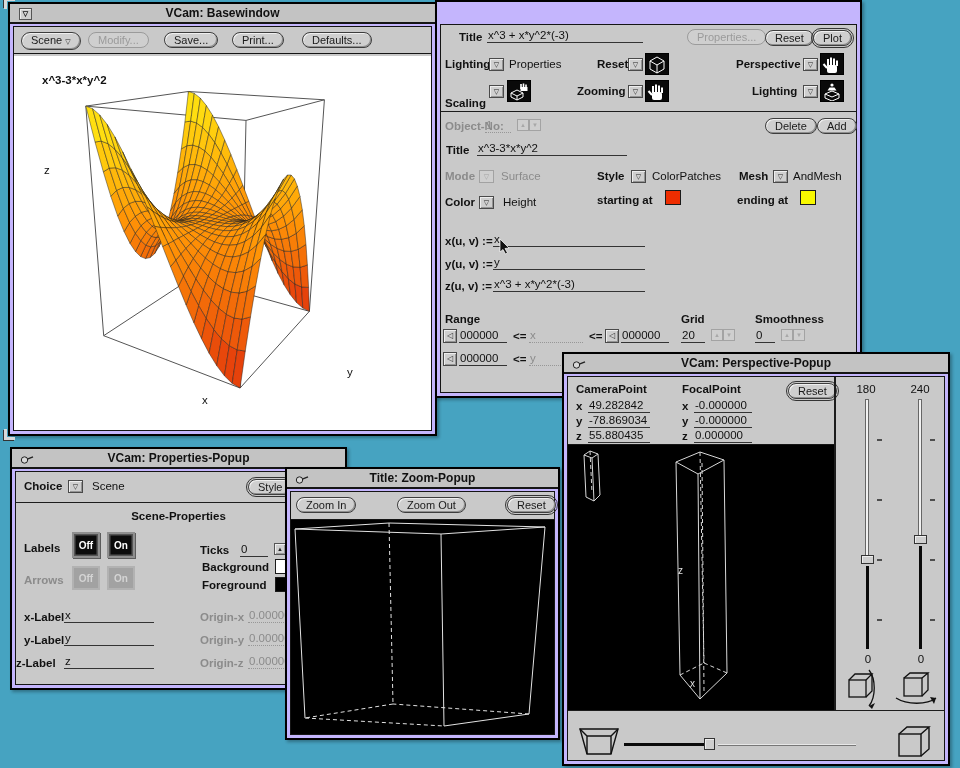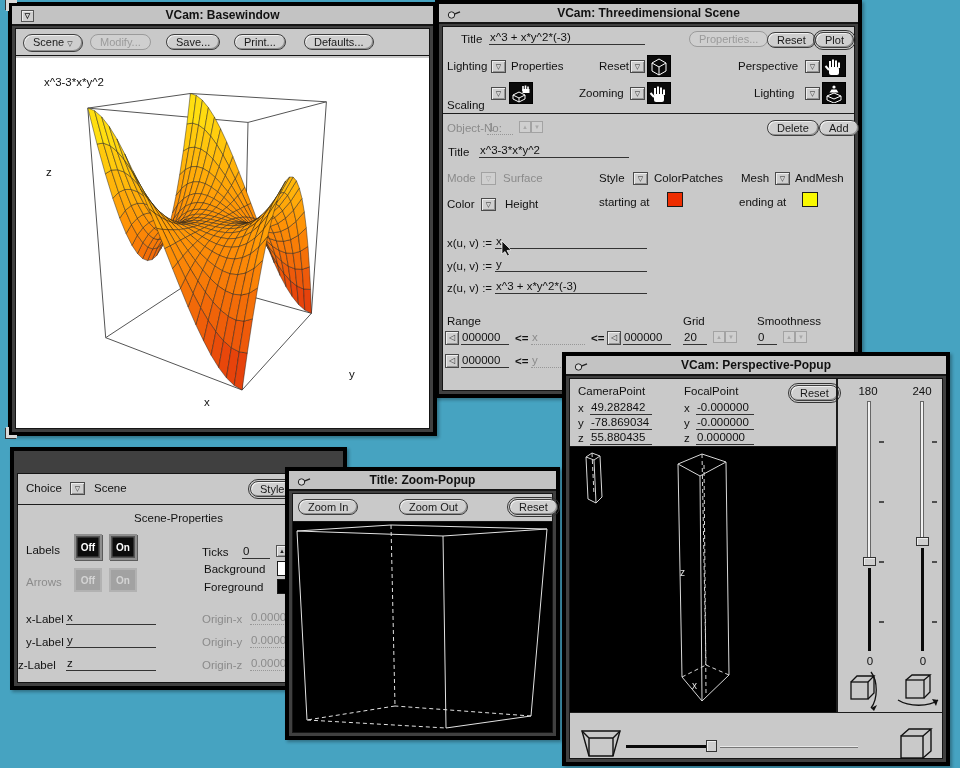--- a/index.html
+++ b/index.html
@@ -1,22 +1,22 @@
 <!DOCTYPE html>
 <html><head>
 <meta charset="utf-8">
 <style>
 *{margin:0;padding:0;box-sizing:border-box}
 html,body{width:960px;height:768px;overflow:hidden}
 body{font-family:"Liberation Sans",sans-serif;position:relative;background:#46a3c1}
-.win{position:absolute;background:#404040;border:4px solid #000000;box-shadow:2px 2px 3px rgba(0,0,0,.3)}
+.win{position:absolute;background:#c4b5fd;border:2px solid #000000;box-shadow:2px 2px 3px rgba(0,0,0,.3)}
 .tbar{position:absolute;left:0;right:0;top:0;height:20px;background:#c3c3c3;border-bottom:2px solid #151515;text-align:center;font-size:12px;font-weight:bold;line-height:18px;color:#111}
 .pane{position:absolute;left:3px;right:3px;bottom:3px;top:22px;border:1.5px solid #151515;background:#c9c9c9}
 .abs{position:absolute}
-.lbl{position:absolute;font-size:11.5px;font-weight:normal;color:#111;white-space:nowrap}
+.lbl{position:absolute;font-size:11.5px;font-weight:bold;color:#111;white-space:nowrap}
 .val{position:absolute;font-size:11.5px;color:#111;white-space:nowrap}
 .dis{color:#8b8b8b !important}
 .fld{border-bottom:1px solid #333;padding:0 3px 1px 1px;min-height:13px}
 .fld.dot{border-bottom:1px dotted #979797}
 .pill{position:absolute;font-size:11px;color:#1a1a1a;background:#cfcfcf;border:1px solid #3d3d3d;border-radius:9px;padding:1px 9px;line-height:12px;white-space:nowrap;box-shadow:inset 1px 1px 0 #efefef,inset -1px -1px 0 #8f8f8f;text-align:center}
 .pill.ring{outline:1.5px solid #333;outline-offset:1.5px}
 .pill.offb{color:#9b9b9b;border-color:#9b9b9b;box-shadow:none}
 .mbox{position:absolute;width:15px;height:13px;background:#cfcfcf;border:1px solid #4a4a4a;box-shadow:inset 1px 1px 0 #eee,inset -1px -1px 0 #949494;font-size:7px;line-height:11px;text-align:center;color:#222}
 .mbox.offb{color:#a2a2a2;border-color:#a2a2a2;box-shadow:none}
 .sp{display:inline-block;width:12px;height:12px;background:#cfcfcf;border:1px solid #555;box-shadow:inset 1px 1px 0 #eee,inset -1px -1px 0 #999;font-size:6px;line-height:11px;text-align:center;color:#222;vertical-align:top}
@@ -457,27 +457,20 @@
         </svg>
       <span class="lbl" style="left:28px;top:18px">x^3-3*x*y^2</span>
       <span class="val" style="left:30px;top:108px">z</span>
       <span class="val" style="left:188px;top:338px">x</span>
       <span class="val" style="left:333px;top:310px">y</span>
     </div>
   </div>
 </div>
 
 <div class="win" style="left:435px;top:0;width:427px;height:398px;z-index:2">
-  <div class="tbar">
-    <svg class="pinbtn" viewBox="0 0 15 14">
-        <circle cx="4.5" cy="8" r="3.2" fill="#d8d8d8" stroke="#222"></circle>
-        <path d="M7.3 7.2 L13 4.8" stroke="#222" stroke-width="1.4" fill="none"></path>
-      </svg>
-    <span>VCam: Threedimensional Scene</span>
-  </div>
   <div class="pane">
 
     <span class="lbl" style="left:18px;top:6px">Title</span>
     <span class="val fld" style="left:46px;top:4px;width:156px">x^3 + x*y^2*(-3)</span>
     <span class="pill offb" style="left:246px;top:4px">Properties...</span>
     <span class="pill" style="left:324px;top:5px">Reset</span>
     <span class="pill ring" style="left:372px;top:5px">Plot</span>
 
     <span class="lbl" style="left:4px;top:33px">Lighting</span>
     <span class="mbox" style="left:48px;top:33px">▽</span>
@@ -598,20 +591,27 @@
     <span class="abv" style="left:164px;top:327px">◁</span>
     <span class="val fld" style="left:180px;top:327px;width:48px">000000</span>
     <span class="val fld" style="left:240px;top:327px;width:24px">20</span>
     <span class="abs" style="left:270px;top:327px"><span class="sp offb">▲</span><span class="sp offb">▼</span></span>
     <span class="val fld" style="left:314px;top:327px;width:20px">0</span>
     <span class="abs" style="left:340px;top:327px"><span class="sp offb">▲</span><span class="sp offb">▼</span></span>
   </div>
 </div>
 
 <div class="win" style="left:10px;top:447px;width:337px;height:243px;z-index:3">
+  <div class="tbar">
+    <svg class="pinbtn" viewBox="0 0 15 14">
+        <circle cx="4.5" cy="8" r="3.2" fill="#d8d8d8" stroke="#222"></circle>
+        <path d="M7.3 7.2 L13 4.8" stroke="#222" stroke-width="1.4" fill="none"></path>
+      </svg>
+    <span>VCam: Properties-Popup</span>
+  </div>
   <div class="pane">
     <span class="lbl" style="left:8px;top:8px">Choice</span>
     <span class="mbox" style="left:52px;top:8px">▽</span>
     <span class="val" style="left:76px;top:8px">Scene</span>
     <span class="pill ring" style="left:232px;top:7px">Style</span>
     <div class="sep" style="left:0;right:0;top:30px"></div>
     <div class="lbl" style="left:0;right:0;top:38px;text-align:center;position:absolute">Scene-Properties</div>
     <span class="lbl" style="left:8px;top:70px">Labels</span>
     <span class="tgl" style="left:56px;top:60px">Off</span>
     <span class="tgl" style="left:91px;top:60px">On</span>

